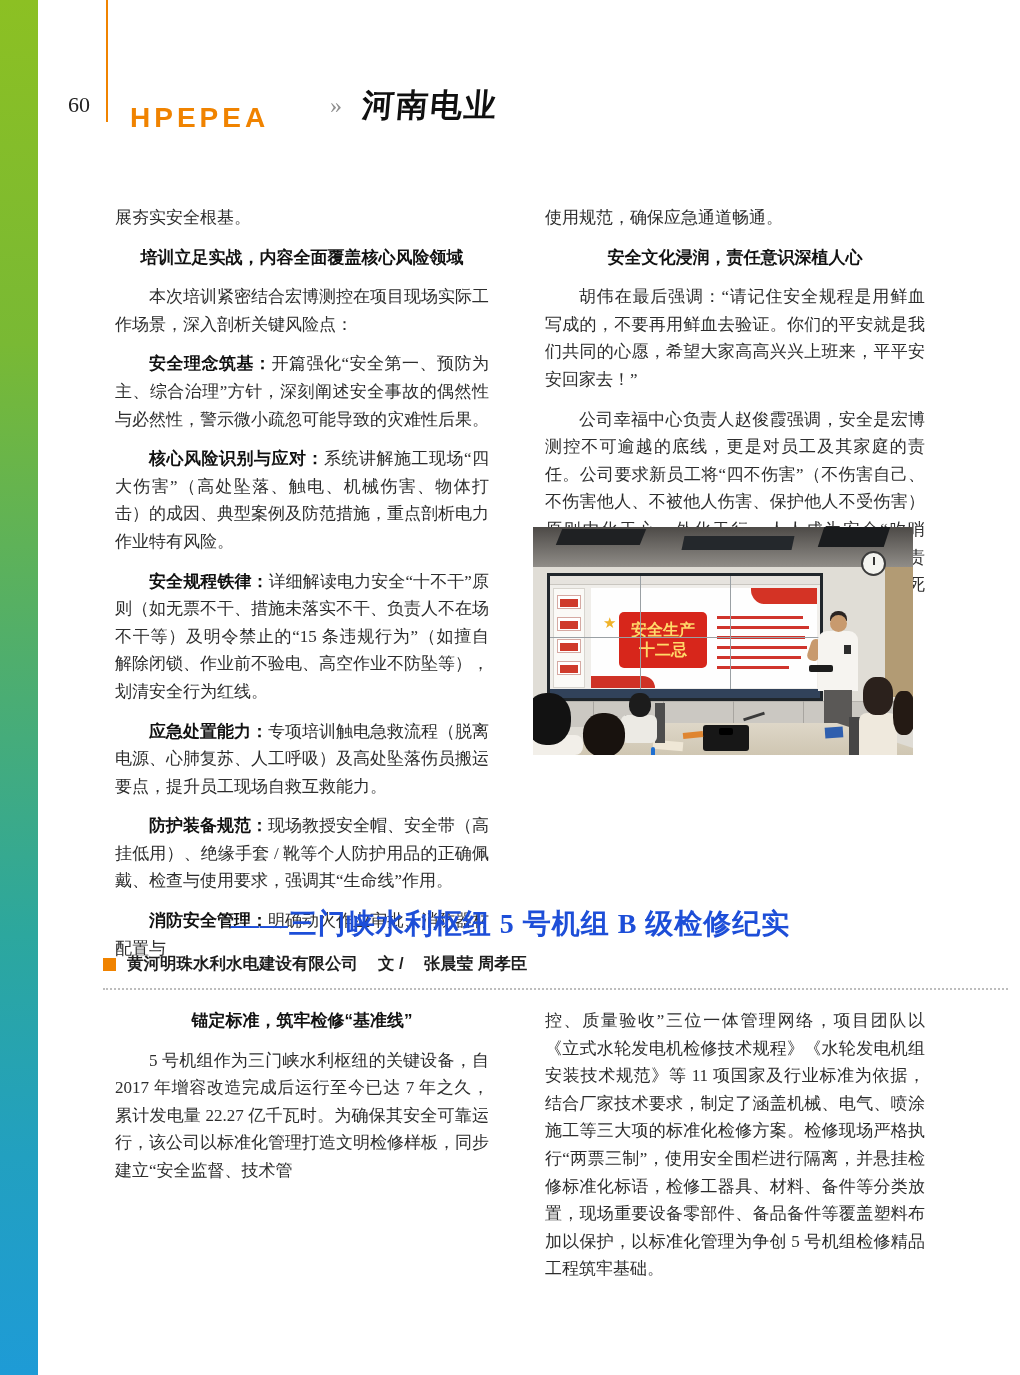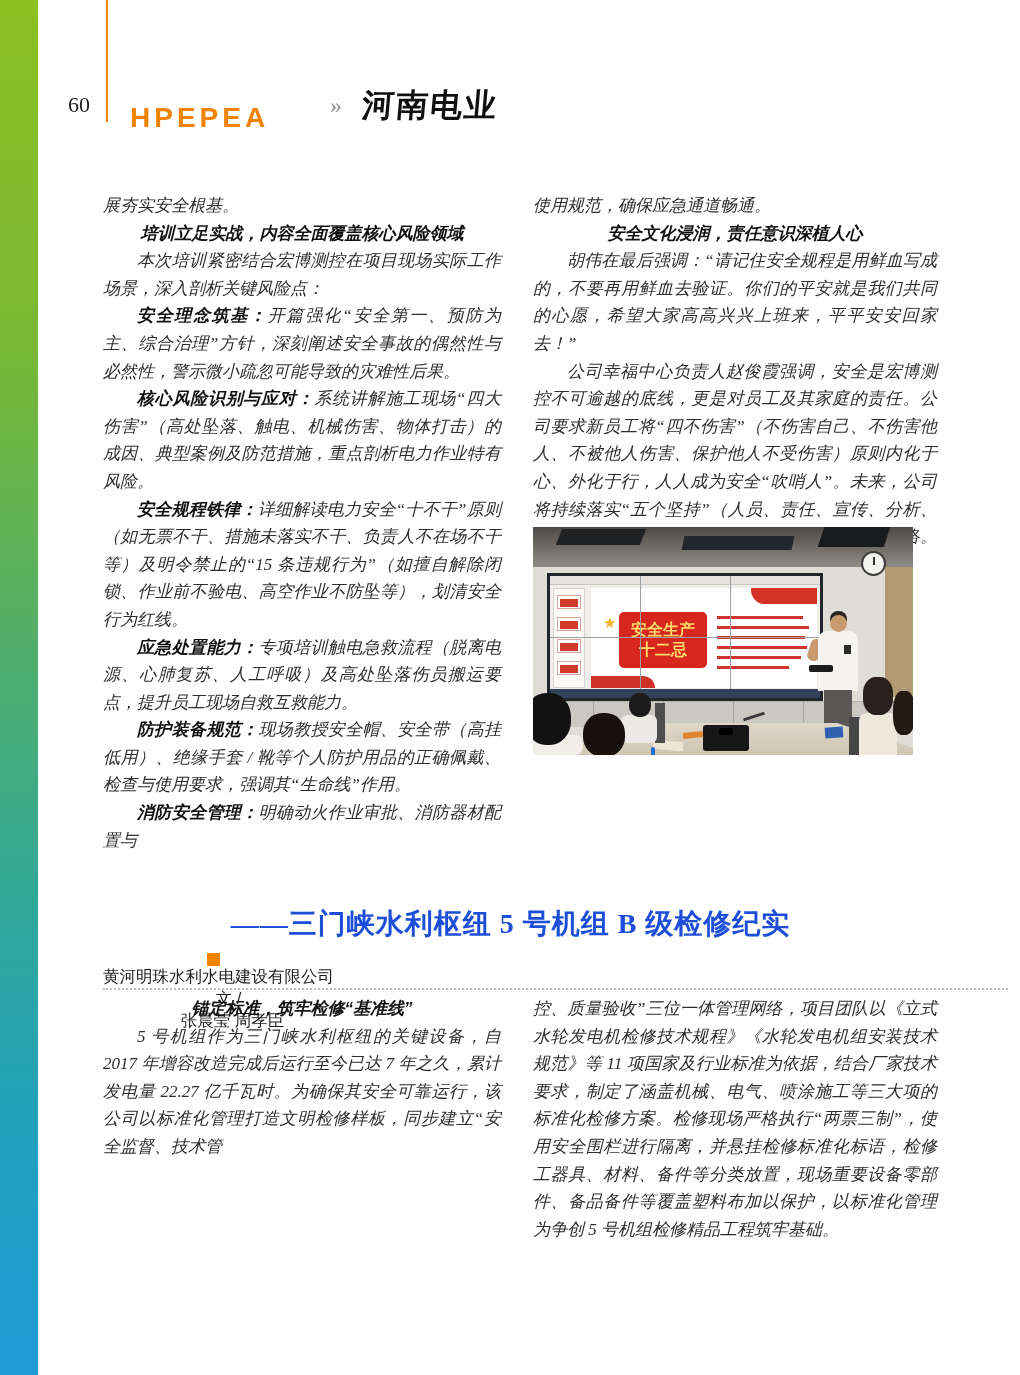--- a/index.html
+++ b/index.html
@@ -20,21 +20,21 @@
     position:absolute; left:130px; top:90px; font-family:"Liberation Sans","DejaVu Sans",sans-serif;
     font-weight:bold; font-size:28px; color:#f08300; letter-spacing:4px;margin-top:12px;
   }
   .brand-chev { position:absolute; left:330px; top:92px; font-size:24px; color:#8f8f8f; }
   .mag-name {
     position:absolute; left:362px; top:84px; font-size:32px; font-weight:bold; color:#101010;
     transform:skewX(-5deg); letter-spacing:2px;
   }
   
   .col { position:absolute; font-size:17px; line-height:27.6px; text-align:justify; color:#2d2d2d; }
-  .col p { margin:0; text-indent:2em;font-style:italic; }
+  .col p { margin:12px; text-indent:2em; }
   .col p.cont { text-indent:0; }
   .col p.subhead {
     text-indent:0; text-align:center; font-family:"Liberation Sans","DejaVu Sans",sans-serif;
     font-weight:bold; color:#111;
   }
   .lead { font-family:"Liberation Sans","DejaVu Sans",sans-serif; font-weight:bold; color:#111; }
   .col-a1-left  { left:103px; top:192px; width:398px; }
   .col-a1-right { left:533px; top:192px; width:404px; }
   .col-a2-left  { left:103px; top:995px; width:398px; }
   .col-a2-right { left:533px; top:995px; width:404px; }
@@ -47,25 +47,25 @@
     position:absolute; left:93px; top:843px; width:835px; margin:0; text-align:center;
     font-size:44px; font-weight:bold; color:#ee7e00; letter-spacing:1px;
     font-family:"Liberation Serif","DejaVu Serif",serif;
   }
   .a2-subtitle {
     position:absolute; left:93px; top:905px; width:835px; margin:0; text-align:center;
     font-size:28px; font-weight:bold; color:#1d4ed8; letter-spacing:1px;
   }
   .byline {
     position:absolute; left:103px; top:953px; display:flex; align-items:center;
-    font-family:"Liberation Sans","DejaVu Sans",sans-serif; font-weight:normal; font-size:16.5px; color:#1d1d1d;flex-direction:column;
+    font-family:"Liberation Sans","DejaVu Sans",sans-serif; font-weight:bold; font-size:16.5px; color:#1d1d1d;
   }
   .byline .bullet { width:13px; height:13px; background:#f08300; margin-right:11px; }
   .byline .credit { margin-left:20px; }
-  .byline .authors { margin-left:28px; }
+  .byline .authors { margin-left:20px; }
   .dotted-rule { position:absolute; left:103px; top:988px; width:905px; border-top:2px dotted #bdbdbd; }
   
   .photo { position:absolute; left:533px; top:527px; width:380px; height:228px; background:#dfdcd5; overflow:hidden; }
   .photo div { position:absolute; }
   .ph-ceiling { left:0; top:0; width:380px; height:40px; background:linear-gradient(180deg,#4d4a47,#908d88); }
   .ph-vent1 { left:26px; top:2px; width:84px; height:16px; background:#1f2123; transform:skewX(-22deg); }
   .ph-vent2 { left:150px; top:9px; width:110px; height:14px; background:#24282c; transform:skewX(-12deg); }
   .ph-vent3 { left:288px; top:0; width:66px; height:20px; background:#191b1d; transform:skewX(-18deg); }
   .ph-wall { left:0; top:40px; width:380px; height:160px; background:#e0ddd6; }
   .ph-wood { left:352px; top:40px; width:28px; height:130px; background:#b29b74; }

